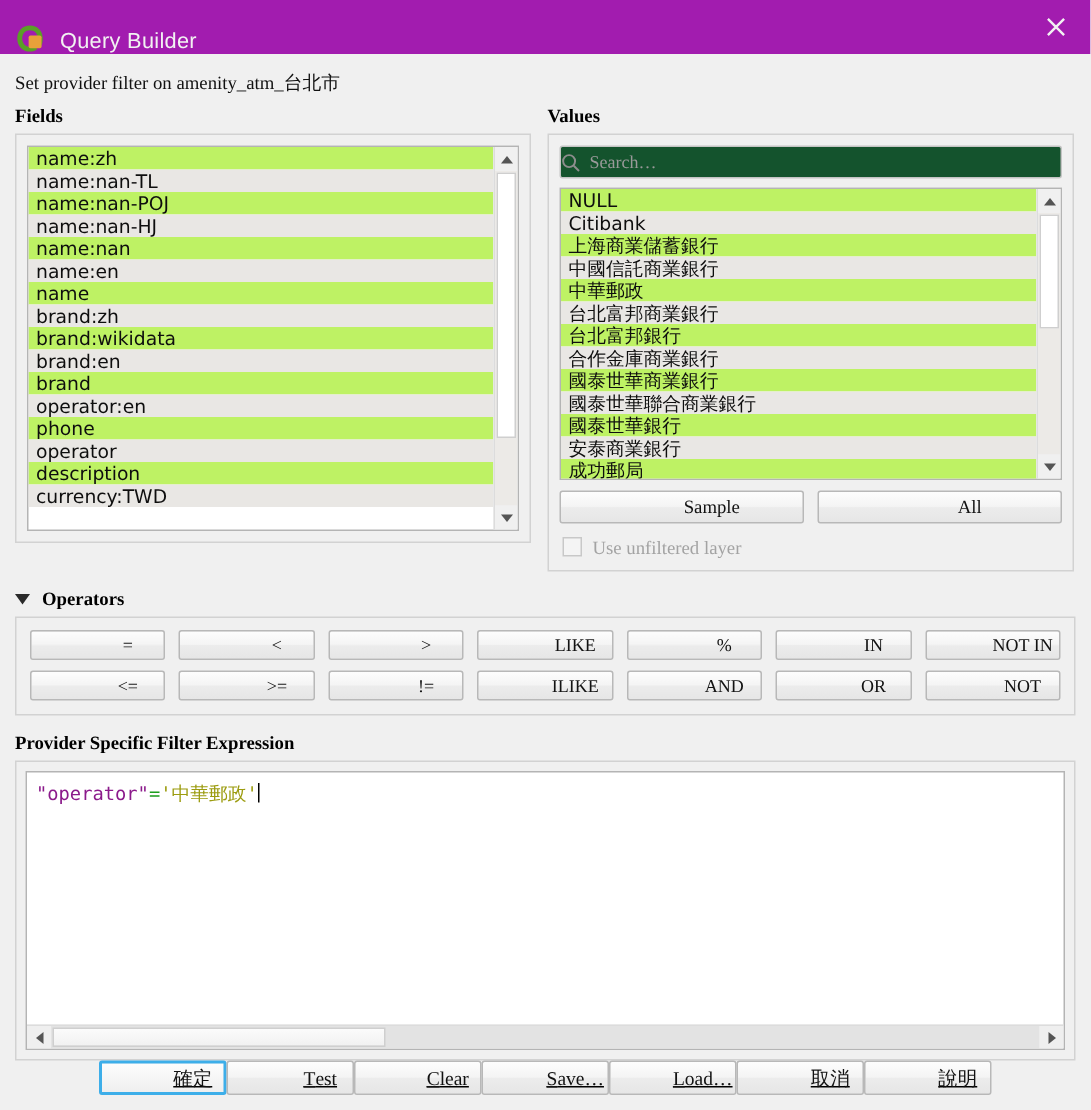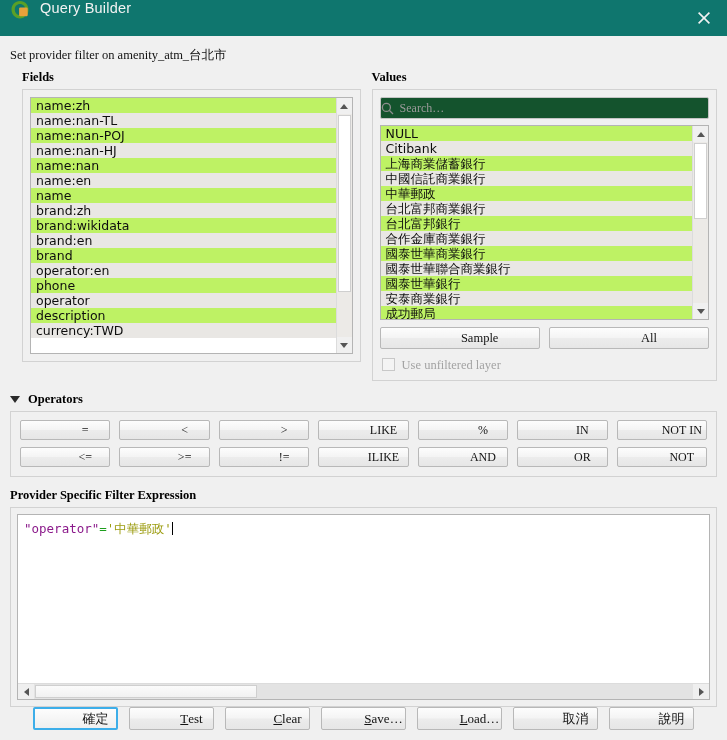--- a/index.html
+++ b/index.html
@@ -7,23 +7,23 @@
     margin: 0; padding: 0;
     width: 727px; height: 740px;
     overflow: hidden;
     background: #f0f0f0;
     font-family: "Liberation Serif", "DejaVu Serif", serif;
   }
 
   
   #titlebar {
     height: 36px;
-    background: #0f766e;
-    display: flex;
-    align-items: flex-start;
+    background: #a21caf;
+    display: flex;
+    align-items: flex-end;
     padding: 0 0 0 10px;
     position: relative;
   }
   #qgis-icon { width: 20px; height: 20px; flex: 0 0 auto; }
   #title-text {
     color: #f2f2f2;
     font-size: 14.5px;
     font-family: "Liberation Sans", sans-serif;
     margin-left: 10px;
     letter-spacing: .2px;
@@ -52,21 +52,21 @@
 
   .section-label {
     font-size: 12.5px;
     font-weight: bold;
     color: #000;
     margin-bottom: 4px;
     font-family: "Liberation Serif", serif;
   }
 
   
-  #columns { display: flex; gap: 11px; margin-left: 12px; }
+  #columns { display: flex; gap: 11px; }
   #fields-col { width: 344px; }
   #values-col { width: 351px; }
 
   .groupbox {
     border: 1px solid #d2d2d2;
     background: #f0f0f0;
     padding: 7px;
   }
 
   
@@ -264,21 +264,21 @@
   .harrow.left i { border-right: 5px solid #555; }
   .harrow.right i { border-left: 5px solid #555; }
 
   
   #bottombar {
     position: absolute;
     left: 10px; right: 10px;
     bottom: 10px;
     display: flex;
     justify-content: center;
-    gap: 11px;
+    text-decoration: underline;
   }
   #bottombar .btn { height: 23px; width: 85px; font-size: 13px; }
   #bottombar .btn.default {
     border: 2px solid #3daee9;
     background: linear-gradient(to bottom, #fdfdfd, #efefef);
   }
   .mn { text-decoration: underline; }
 </style>
 </head>
 <body>

